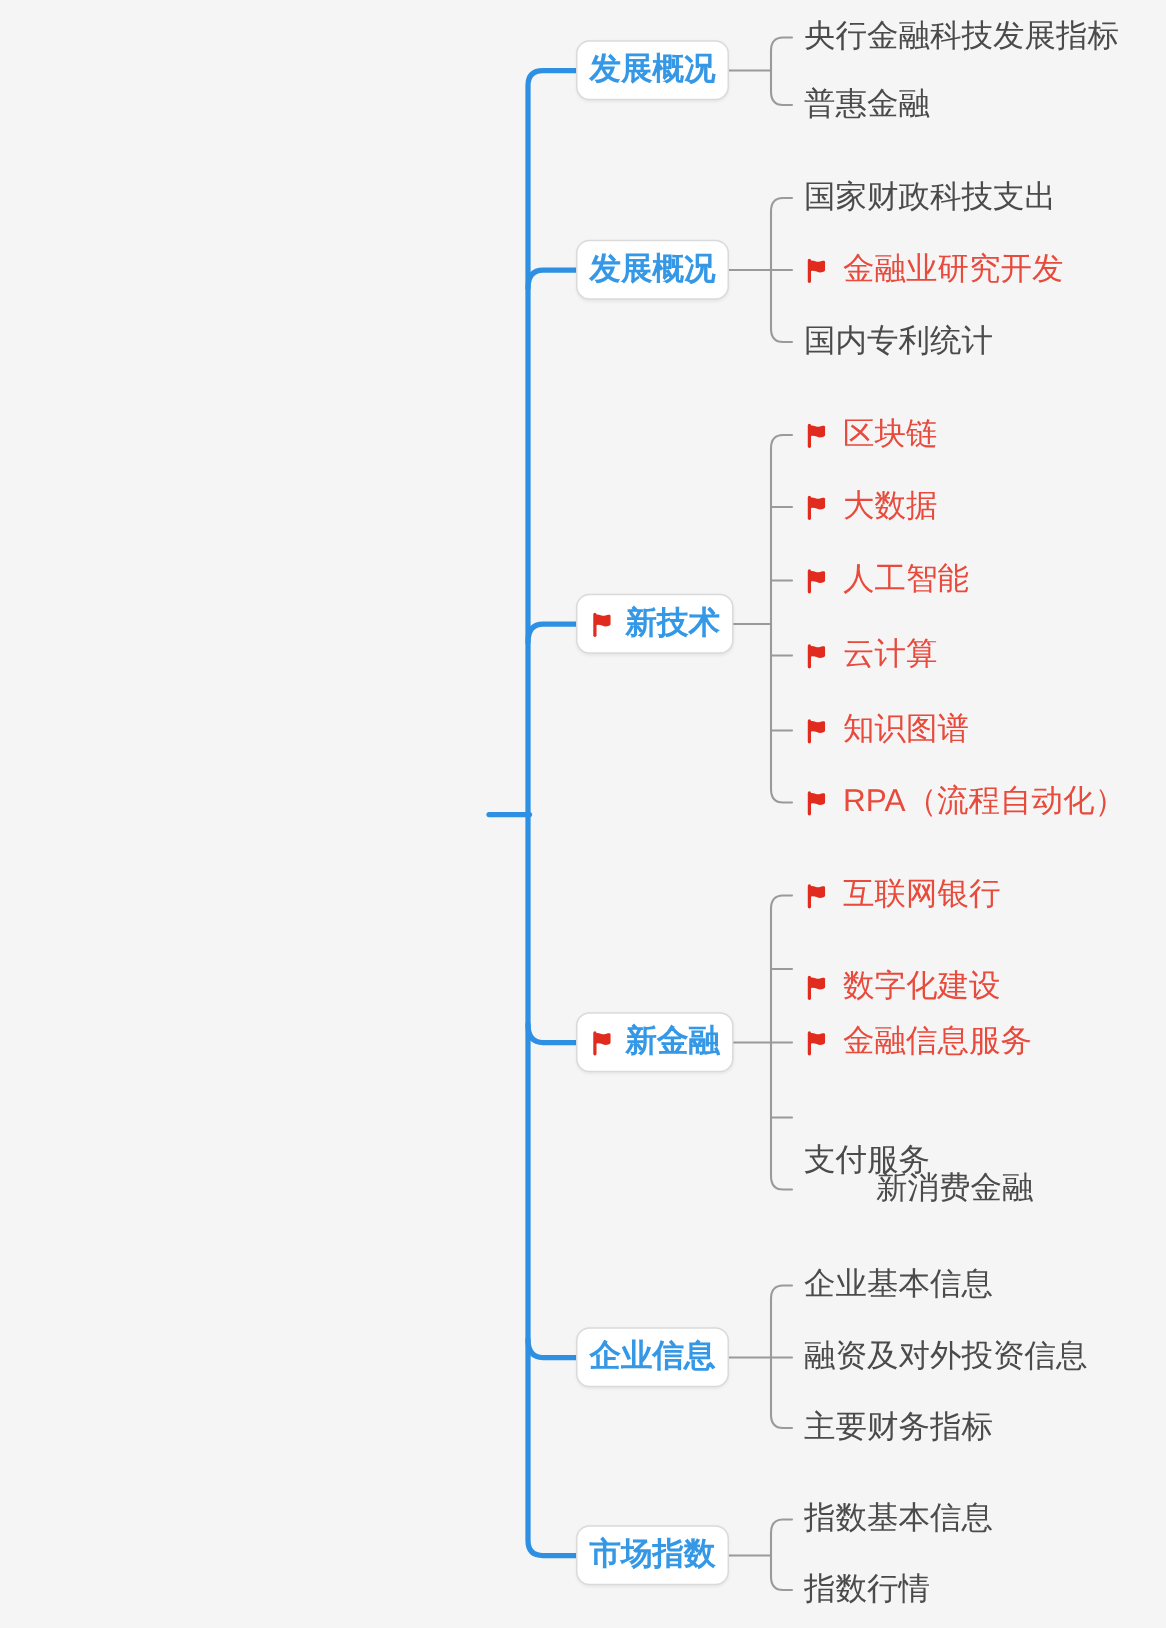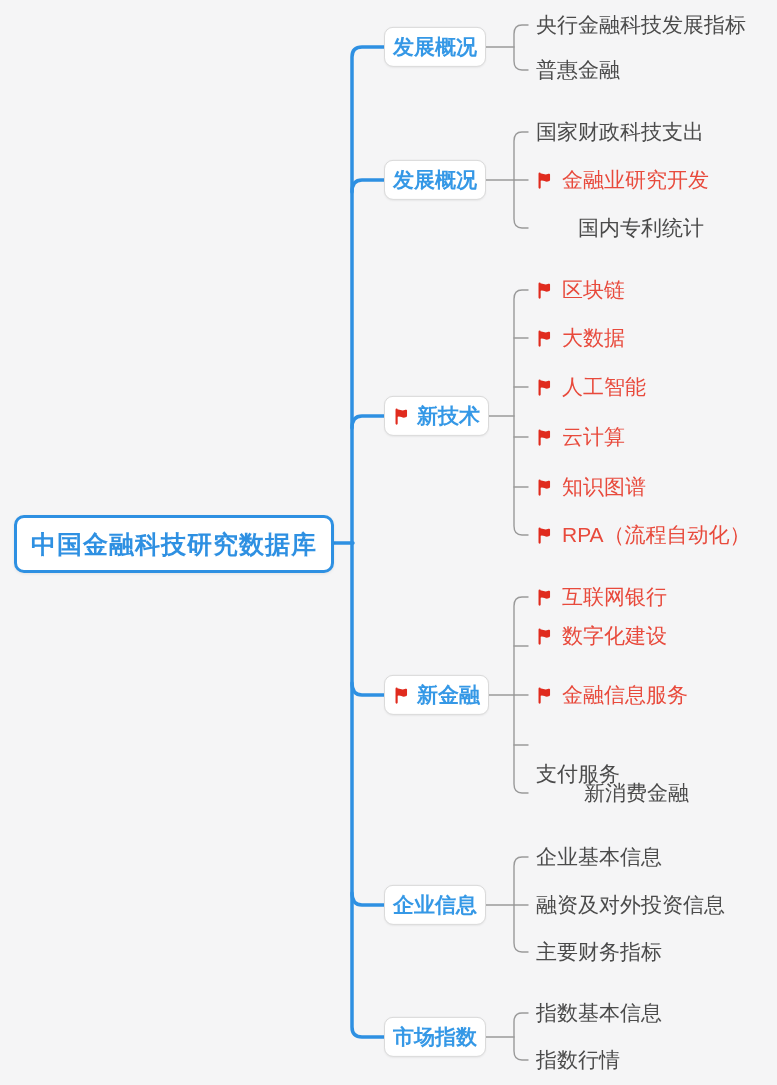--- a/index.html
+++ b/index.html
@@ -107,23 +107,20 @@
       <path d="M514 695 H528" fill="none" stroke="#9a9a9a" stroke-width="1.4" stroke-linecap="round"></path>
       <path d="M514 745 H528" fill="none" stroke="#9a9a9a" stroke-width="1.4" stroke-linecap="round"></path>
       <path d="M480 695 H514" fill="none" stroke="#9a9a9a" stroke-width="1.4" stroke-linecap="round"></path>
       <path d="M528 857 H522 Q514 857 514 866 V943 Q514 952 522 952 H528" fill="none" stroke="#9a9a9a" stroke-width="1.4" stroke-linecap="round"></path>
       <path d="M514 905 H528" fill="none" stroke="#9a9a9a" stroke-width="1.4" stroke-linecap="round"></path>
       <path d="M480 905 H514" fill="none" stroke="#9a9a9a" stroke-width="1.4" stroke-linecap="round"></path>
       <path d="M528 1013 H522 Q514 1013 514 1022 V1051 Q514 1060 522 1060 H528" fill="none" stroke="#9a9a9a" stroke-width="1.4" stroke-linecap="round"></path>
       <path d="M480 1037 H514" fill="none" stroke="#9a9a9a" stroke-width="1.4" stroke-linecap="round"></path>
     </svg>
 
-  <div class="root-node">
-    <span>中国金融科技研究数据库</span>
-  </div>
 
   <div id="nodes">
       <div class="branch-node" style="top: 47px;">
         <span class="label">发展概况</span>
       </div>
       <div class="child-node" style="top: 25px;">
         <span class="label">央行金融科技发展指标</span>
       </div>
       <div class="child-node" style="top: 70px;">
         <span class="label">普惠金融</span>
@@ -136,21 +133,21 @@
       </div>
       <div class="child-node flagged" style="top: 180px;">
         <span class="flag-icon">
           <svg width="18" height="19" viewBox="0 0 20 20">
     <path d="M4 2.5 V18" stroke="#e02b1e" stroke-width="2.4" stroke-linecap="round" fill="none"></path>
     <path d="M4 3 C 7 1.2, 9.5 4.8, 13 3 C 14.3 2.4, 15.6 2.6, 15.6 3.6 L15.6 9.6 C 15.6 10.4, 14.8 10.8, 13.8 11.1 C 10.3 12.4, 8 8.8, 4 10.8 Z" fill="#e02b1e"></path>
   </svg>
         </span>
         <span class="label">金融业研究开发</span>
       </div>
-      <div class="child-node" style="top: 228px; margin-left: 42px;">
+      <div class="child-node" style="top: 228px;">
         <span class="label">国内专利统计</span>
       </div>
       <div class="branch-node" style="top: 416px;">
         <span class="flag-icon">
           <svg width="18" height="19" viewBox="0 0 20 20">
     <path d="M4 2.5 V18" stroke="#e02b1e" stroke-width="2.4" stroke-linecap="round" fill="none"></path>
     <path d="M4 3 C 7 1.2, 9.5 4.8, 13 3 C 14.3 2.4, 15.6 2.6, 15.6 3.6 L15.6 9.6 C 15.6 10.4, 14.8 10.8, 13.8 11.1 C 10.3 12.4, 8 8.8, 4 10.8 Z" fill="#e02b1e"></path>
   </svg>
         </span>
         <span class="label">新技术</span>
@@ -220,21 +217,21 @@
       </div>
       <div class="child-node flagged" style="top: 597px;">
         <span class="flag-icon">
           <svg width="18" height="19" viewBox="0 0 20 20">
     <path d="M4 2.5 V18" stroke="#e02b1e" stroke-width="2.4" stroke-linecap="round" fill="none"></path>
     <path d="M4 3 C 7 1.2, 9.5 4.8, 13 3 C 14.3 2.4, 15.6 2.6, 15.6 3.6 L15.6 9.6 C 15.6 10.4, 14.8 10.8, 13.8 11.1 C 10.3 12.4, 8 8.8, 4 10.8 Z" fill="#e02b1e"></path>
   </svg>
         </span>
         <span class="label">互联网银行</span>
       </div>
-      <div class="child-node flagged" style="top: 636px;">
+      <div class="child-node flagged" style="top: 658px;">
         <span class="flag-icon">
           <svg width="18" height="19" viewBox="0 0 20 20">
     <path d="M4 2.5 V18" stroke="#e02b1e" stroke-width="2.4" stroke-linecap="round" fill="none"></path>
     <path d="M4 3 C 7 1.2, 9.5 4.8, 13 3 C 14.3 2.4, 15.6 2.6, 15.6 3.6 L15.6 9.6 C 15.6 10.4, 14.8 10.8, 13.8 11.1 C 10.3 12.4, 8 8.8, 4 10.8 Z" fill="#e02b1e"></path>
   </svg>
         </span>
         <span class="label">数字化建设</span>
       </div>
       <div class="child-node flagged" style="top: 695px;">
         <span class="flag-icon">

